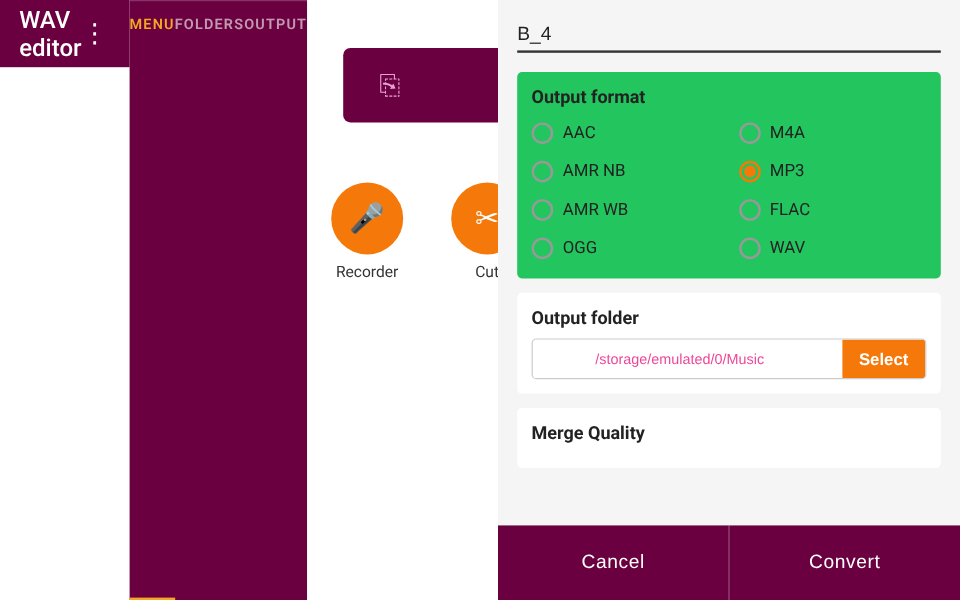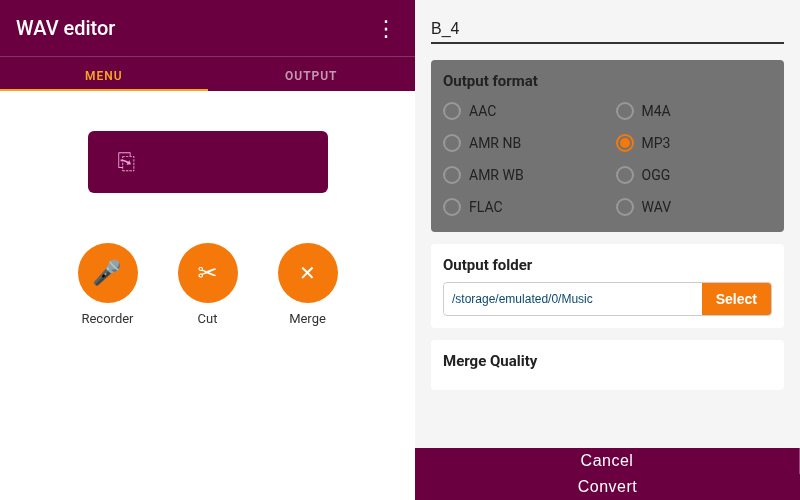--- a/index.html
+++ b/index.html
@@ -11,21 +11,21 @@
       font-family: 'Roboto', Arial, sans-serif;
       overflow: hidden;
     }
 
     
     .left-panel {
       width: 415px;
       height: 500px;
       background: #fff;
       display: flex;
-      flex-direction: column;
+      flex-direction: row;
     }
 
     .app-bar {
       background: #6a0040;
       height: 56px;
       display: flex;
       align-items: center;
       padding: 0 16px;
       justify-content: space-between;
     }
@@ -165,21 +165,21 @@
       border-bottom: 2px solid #333;
       background: transparent;
       font-size: 16px;
       color: #222;
       padding: 4px 0;
       outline: none;
       margin-bottom: 16px;
     }
 
     .output-format-section {
-      background: #737373;
+      background: #22c55e;
       border-radius: 4px;
       padding: 12px;
       margin-bottom: 12px;
     }
     .format-grid {
       display: grid;
       grid-template-columns: 1fr 1fr;
       gap: 6px 16px;
     }
     .format-option {
@@ -224,24 +224,25 @@
       align-items: center;
       border: 1px solid #ccc;
       border-radius: 4px;
       overflow: hidden;
       margin-top: 8px;
     }
     .folder-path {
       flex: 1;
       padding: 8px;
       font-size: 12px;
-      color: #0c4a6e;
+      color: #ec4899;
       background: #fff;
       border: none;
       outline: none;
+      margin-left: 44px;
     }
     .folder-select-btn {
       background: #f5790a;
       color: #fff;
       border: none;
       padding: 8px 14px;
       font-size: 14px;
       font-weight: 600;
       cursor: pointer;
     }
@@ -249,22 +250,21 @@
     .audio-quality-section {
       background: #fff;
       border-radius: 4px;
       padding: 12px;
       margin-bottom: 12px;
     }
 
     .settings-footer {
       background: #6a0040;
       display: flex;
-      height: 52px;
-      flex-direction: column;
+      height: 62px;
     }
     .footer-btn {
       flex: 1;
       background: transparent;
       border: none;
       color: #fff;
       font-size: 16px;
       font-weight: 500;
       cursor: pointer;
       letter-spacing: 0.5px;
@@ -277,20 +277,23 @@
 <body>
 
 <div class="left-panel">
   <div class="app-bar">
     <span class="app-bar-title">WAV editor</span>
     <span class="app-bar-menu">⋮</span>
   </div>
   <div class="tabs">
     <div class="tab active">
       <span>MENU</span>
+    </div>
+    <div class="tab">
+      <span>FOLDERS</span>
     </div>
     <div class="tab">
       <span>OUTPUT</span>
     </div>
   </div>
   <div class="left-content">
     <button class="select-wav-btn">
       <span class="file-icon">⎘</span>
     </button>
     <div class="bottom-actions">
@@ -349,26 +352,26 @@
           <span class="format-label">MP3</span>
         </div>
 
         <div class="format-option">
           <div class="radio-outer"></div>
           <span class="format-label">AMR WB</span>
         </div>
 
         <div class="format-option">
           <div class="radio-outer"></div>
+          <span class="format-label">FLAC</span>
+        </div>
+
+        <div class="format-option">
+          <div class="radio-outer"></div>
           <span class="format-label">OGG</span>
-        </div>
-
-        <div class="format-option">
-          <div class="radio-outer"></div>
-          <span class="format-label">FLAC</span>
         </div>
 
         <div class="format-option">
           <div class="radio-outer"></div>
           <span class="format-label">WAV</span>
         </div>
       </div>
     </div>
 
     <div class="output-folder-section">

